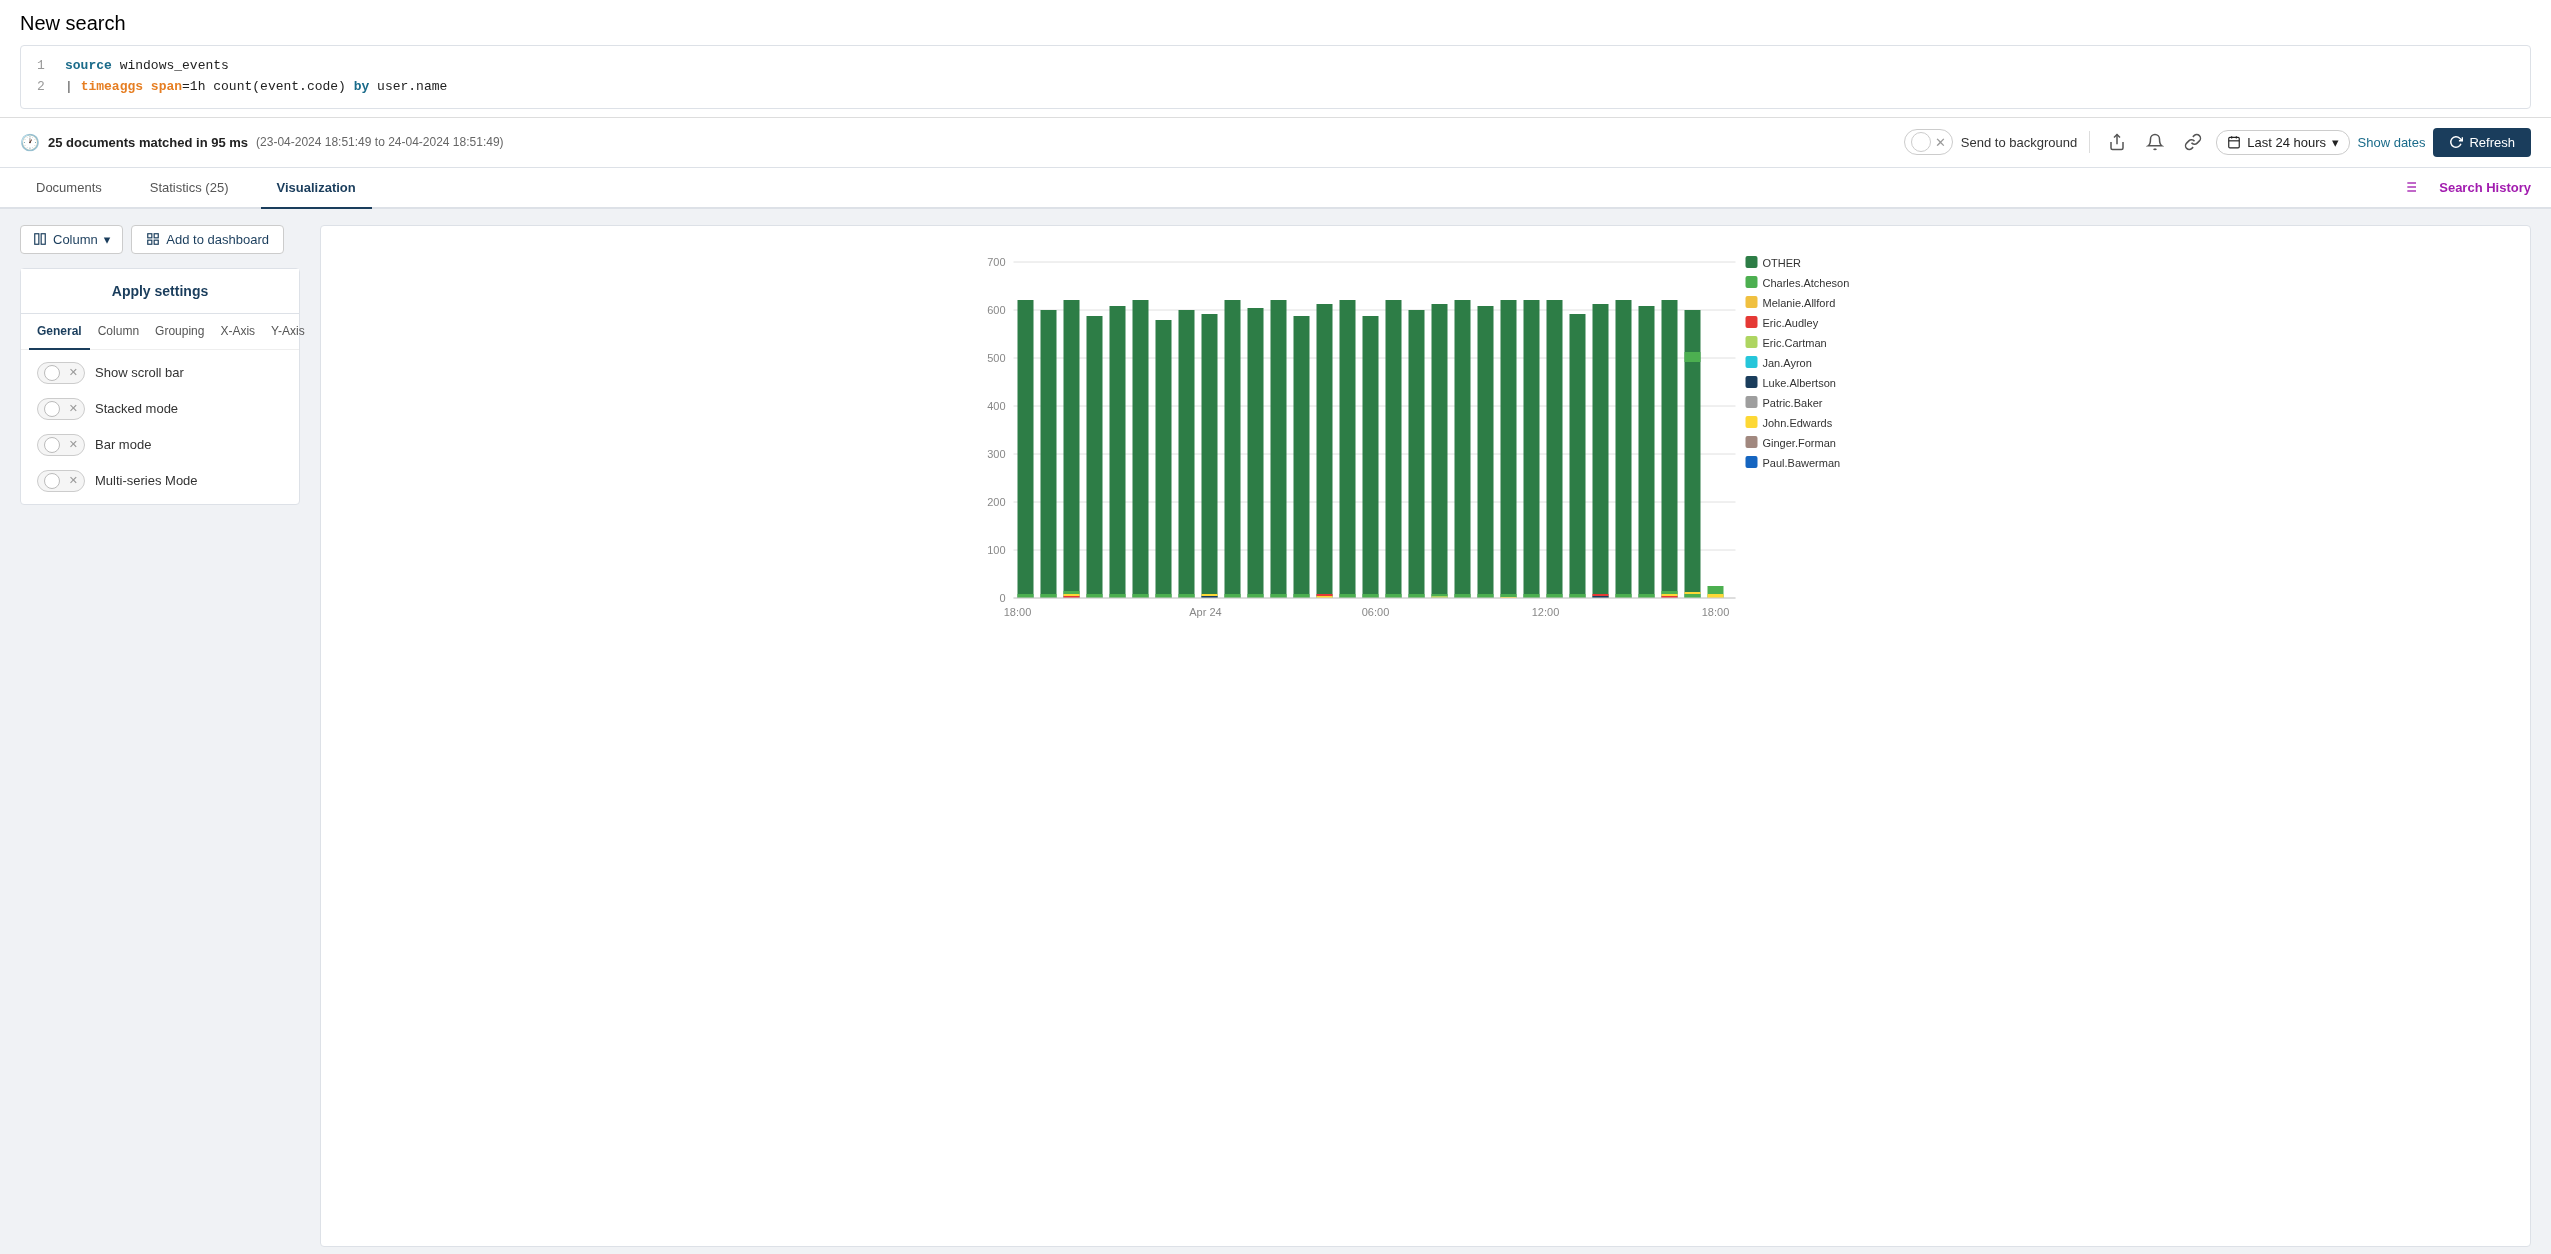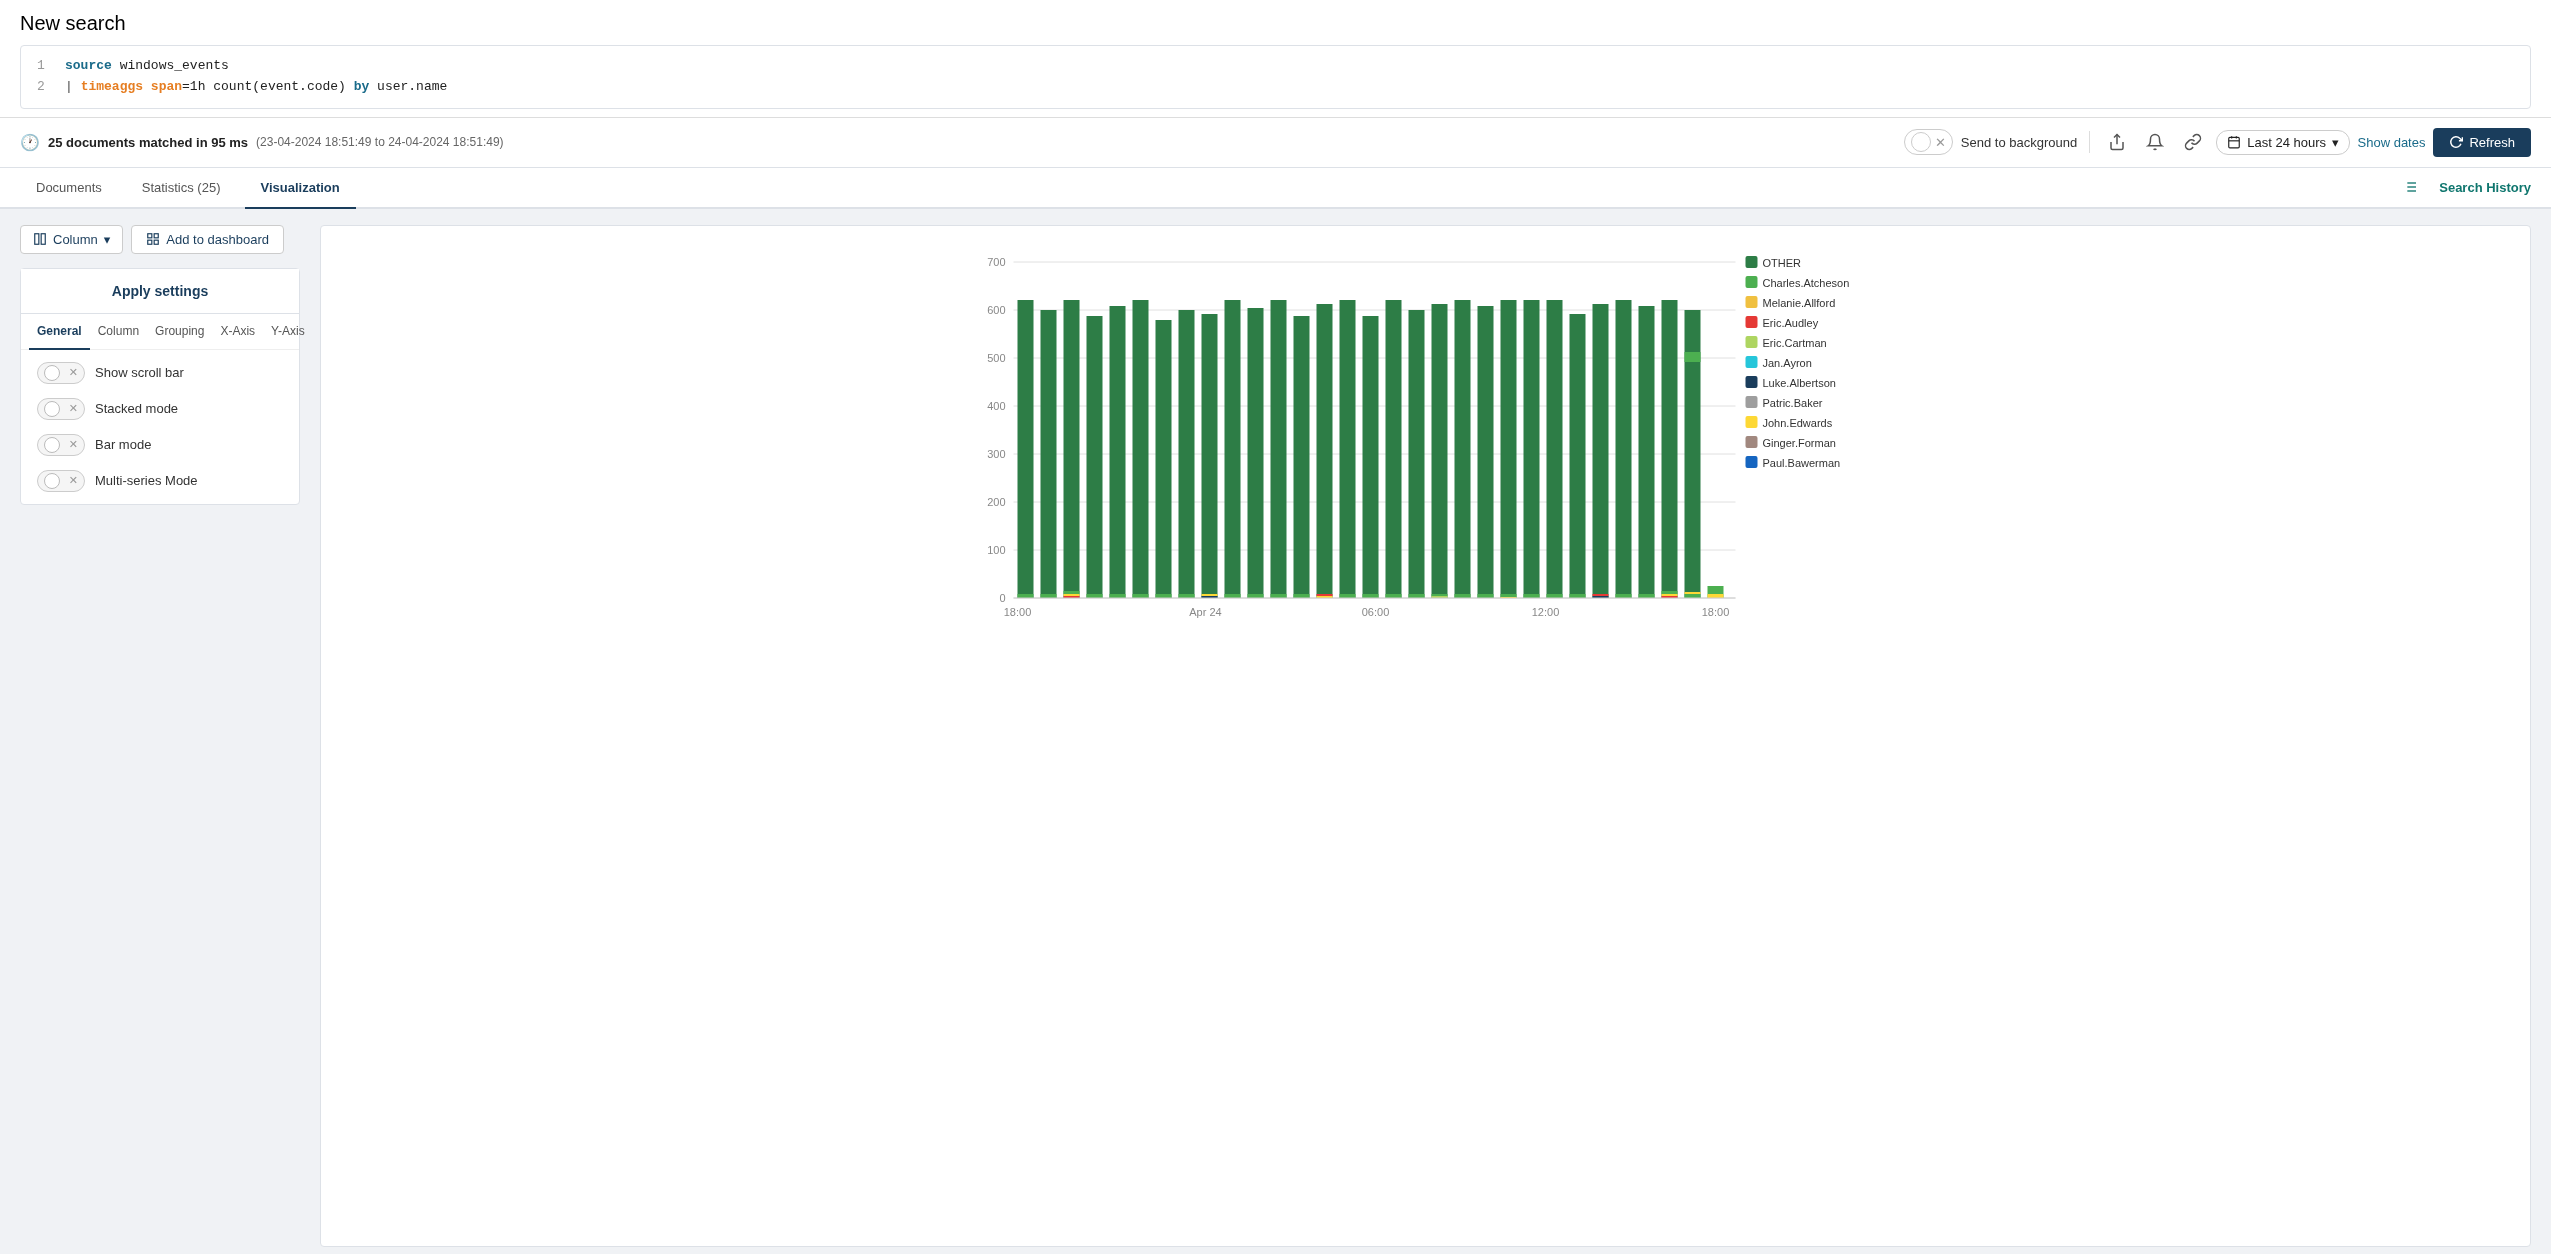--- a/index.html
+++ b/index.html
@@ -35,25 +35,25 @@
 
     .icon-btn { background: none; border: none; cursor: pointer; color: #555; font-size: 16px; padding: 4px 6px; display: flex; align-items: center; }
 
     .time-selector { display: flex; align-items: center; gap: 6px; border: 1px solid #ccc; border-radius: 12px; padding: 4px 10px; background: #fff; cursor: pointer; font-size: 13px; }
 
     .show-dates-btn { background: none; border: none; cursor: pointer; font-size: 13px; color: #1a6b8a; font-weight: 500; }
 
     .refresh-btn { background: #1a3d5c; color: #fff; border: none; border-radius: 4px; padding: 7px 16px; cursor: pointer; font-size: 13px; display: flex; align-items: flex-start; gap: 6px; font-weight: 500; }
 
     .tabs-bar { background: #fff; padding: 0 20px; border-bottom: 2px solid #dde1e7; display: flex; align-items: center; justify-content: space-between; }
-    .tabs { display: flex; gap: 8px; }
+    .tabs { display: flex; gap: 16px; }
     .tab { padding: 12px 16px; font-size: 13px; color: #555; cursor: pointer; border-bottom: 2px solid transparent; margin-bottom: -2px; }
     .tab.active { color: #1a3d5c; border-bottom: 2px solid #1a3d5c; font-weight: 600; }
 
-    .search-history-btn { display: flex; align-items: center; gap: 21px; font-size: 13px; font-weight: 700; color: #0f766e; cursor: pointer; background: none; border: none; }
+    .search-history-btn { display: flex; align-items: center; gap: 21px; font-size: 13px; font-weight: 700; color: #a21caf; cursor: pointer; background: none; border: none; }
 
     .main-content { display: flex; padding: 16px 20px; gap: 20px; background: #f0f2f5; min-height: calc(100vh - 200px); }
 
     .left-panel { width: 280px; flex-shrink: 0; }
 
     .toolbar-row { display: flex; gap: 8px; margin-bottom: 14px; }
     .column-btn { display: flex; align-items: center; gap: 6px; border: 1px solid #ccc; border-radius: 4px; padding: 6px 12px; background: #fff; cursor: pointer; font-size: 13px; color: #1a3d5c; font-weight: 500; }
     .add-dashboard-btn { display: flex; align-items: center; gap: 6px; border: 1px solid #ccc; border-radius: 4px; padding: 6px 14px; background: #fff; cursor: pointer; font-size: 13px; color: #1a3d5c; font-weight: 500; }
 
     .settings-panel { background: #fff; border: 1px solid #dde1e7; border-radius: 4px; padding: 0; }

